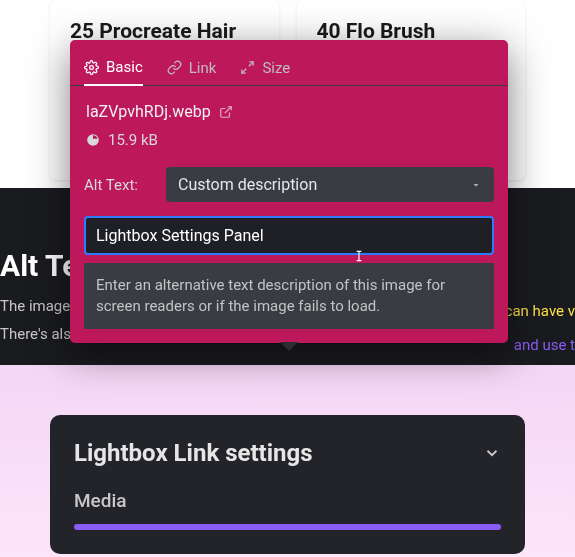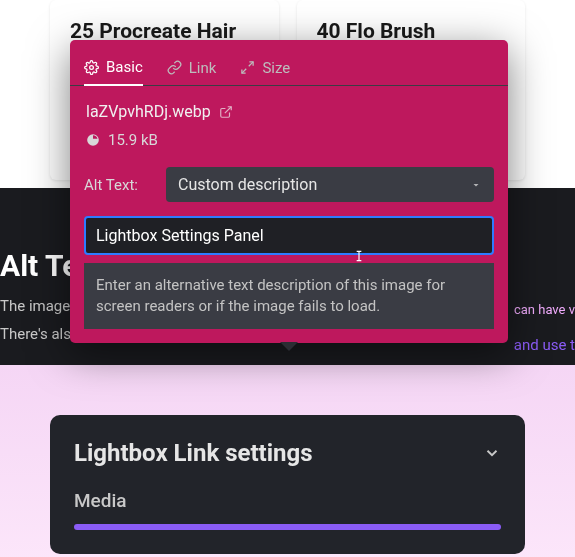--- a/index.html
+++ b/index.html
@@ -49,21 +49,21 @@
   <div class="card card-right">
     <div class="card-title">40 Flo Brush</div>
     <div class="see-link">See Pr</div>
   </div>
 </div>
 
 <div class="dark-band">
   <div class="band-title">Alt Te</div>
   <div class="band-p"><span>The image</span></div>
   <div class="band-p"><span>There's als</span></div>
-  <div style="position:absolute;right:0;top:114px;font-size:13px;color:#f0abfc">can have v</div>
+  <div style="position:absolute;right:0;top:114px;font-size:15px;color:#fde047">can have v</div>
   <div style="position:absolute;right:0;top:148px;font-size:15px;color:#8b5cf6">and use t</div>
 </div>
 
 <div class="pink-band">
   <div class="link-panel">
     <div class="link-panel-head">
       <div class="link-title">Lightbox Link settings</div>
       <svg class="chev" viewBox="0 0 24 24" fill="none" stroke="#c8c8c8" stroke-width="2.5">
           <polyline points="6 9 12 15 18 9"></polyline>
         </svg>

